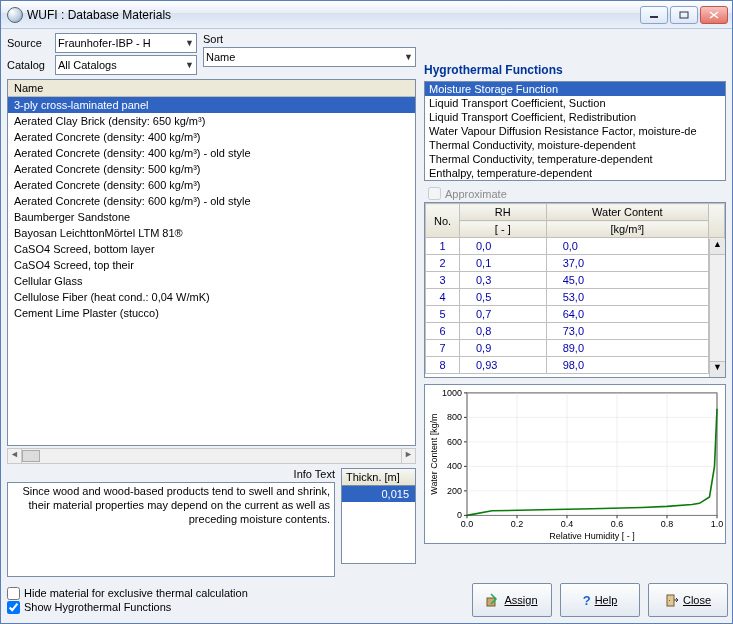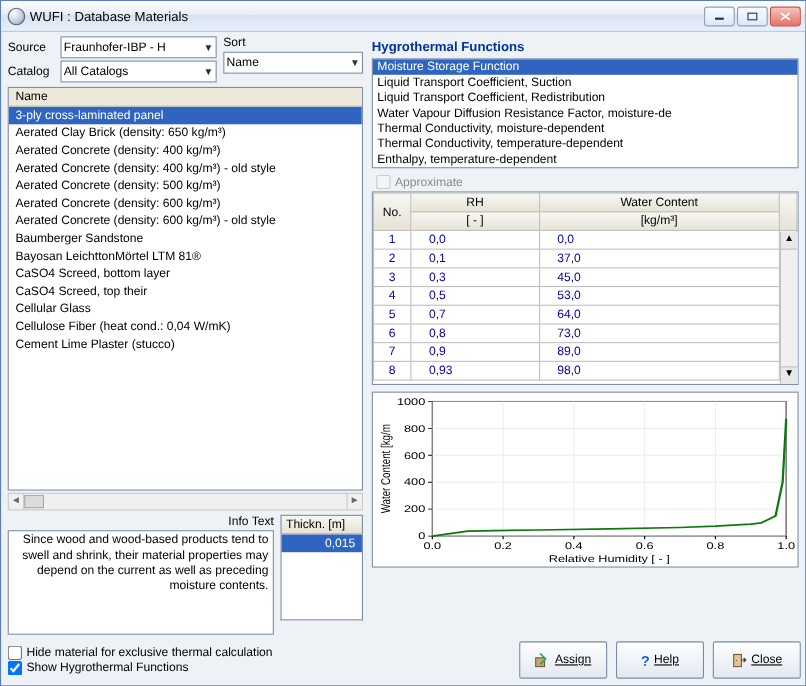--- a/index.html
+++ b/index.html
@@ -13,22 +13,22 @@
     display:flex; align-items:center; padding:0 4px 0 6px;
   }
   .titlebar .icon-slot { width:16px; height:16px; margin-right:4px; display:flex; align-items:center; justify-content:center;}
   .titlebar .title { flex:1; color:#000; font-size:12px; }
   .winbtns { display:flex; gap:2px; }
   .winbtn { width:28px; height:18px; border:1px solid #8aa3c6; border-radius:3px;
     background:linear-gradient(#f7fbff,#dde8f6); display:flex; align-items:center; justify-content:center; font-size:10px;}
   .winbtn.close { background:linear-gradient(#f6c4bf,#e57368); border-color:#c0544a; color:#fff;}
   .content { position:absolute; top:28px; left:0; right:0; bottom:0; padding:4px 6px 6px 6px;}
   .cols { display:flex; height:100%; gap:8px;}
-  .leftcol { width:323px; display:flex; flex-direction:column; }
-  .rightcol { flex:1; display:flex; flex-direction:column; }
+  .leftcol { width:409px; display:flex; flex-direction:column; }
+  .rightcol { flex:1; display:flex; flex-direction:column;margin-top:28px; }
   .toprow { display:flex; gap:6px; margin-bottom:4px; align-items:flex-start;}
   .toprow .stack { display:flex; flex-direction:column; gap:2px;}
   .lblpair { display:flex; align-items:center; gap:4px; }
   .lbl { width:44px; }
   .select { border:1px solid #7b8ea8; background:#fff; height:20px; font-size:11px; padding:0 2px; display:flex; align-items:center; justify-content:space-between; cursor:default;}
   .select .arrow { font-size:9px; color:#333; margin-left:2px;}
   .listbox { border:1px solid #7b8ea8; background:#fff; flex:1; overflow:hidden; position:relative;}
   .list-header { background:#ece9d8; border-bottom:1px solid #bbb; padding:2px 6px; font-weight:normal; color:#000; }
   .list-body { overflow-y:auto; height: calc(100% - 18px); }
   .list-row { padding:2px 6px; border-bottom:0; white-space:nowrap; }

